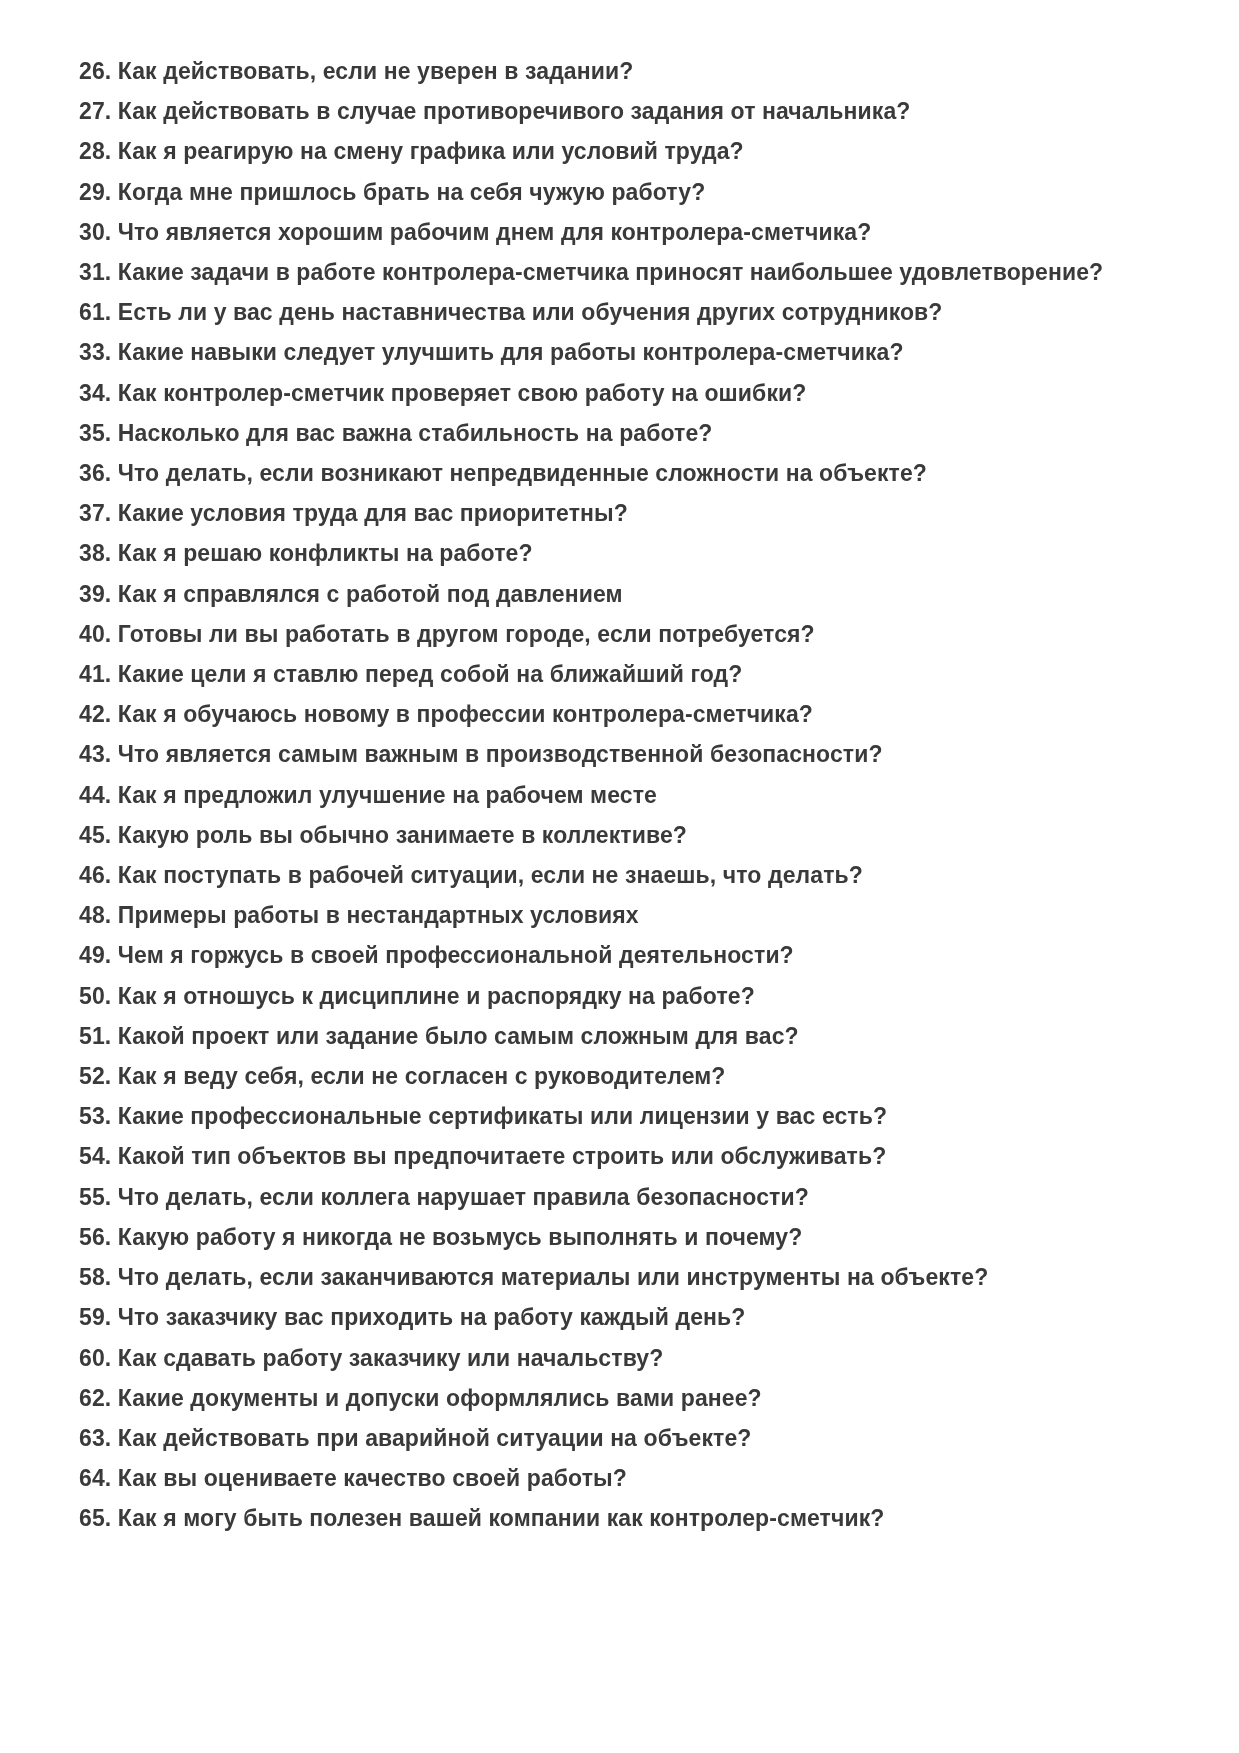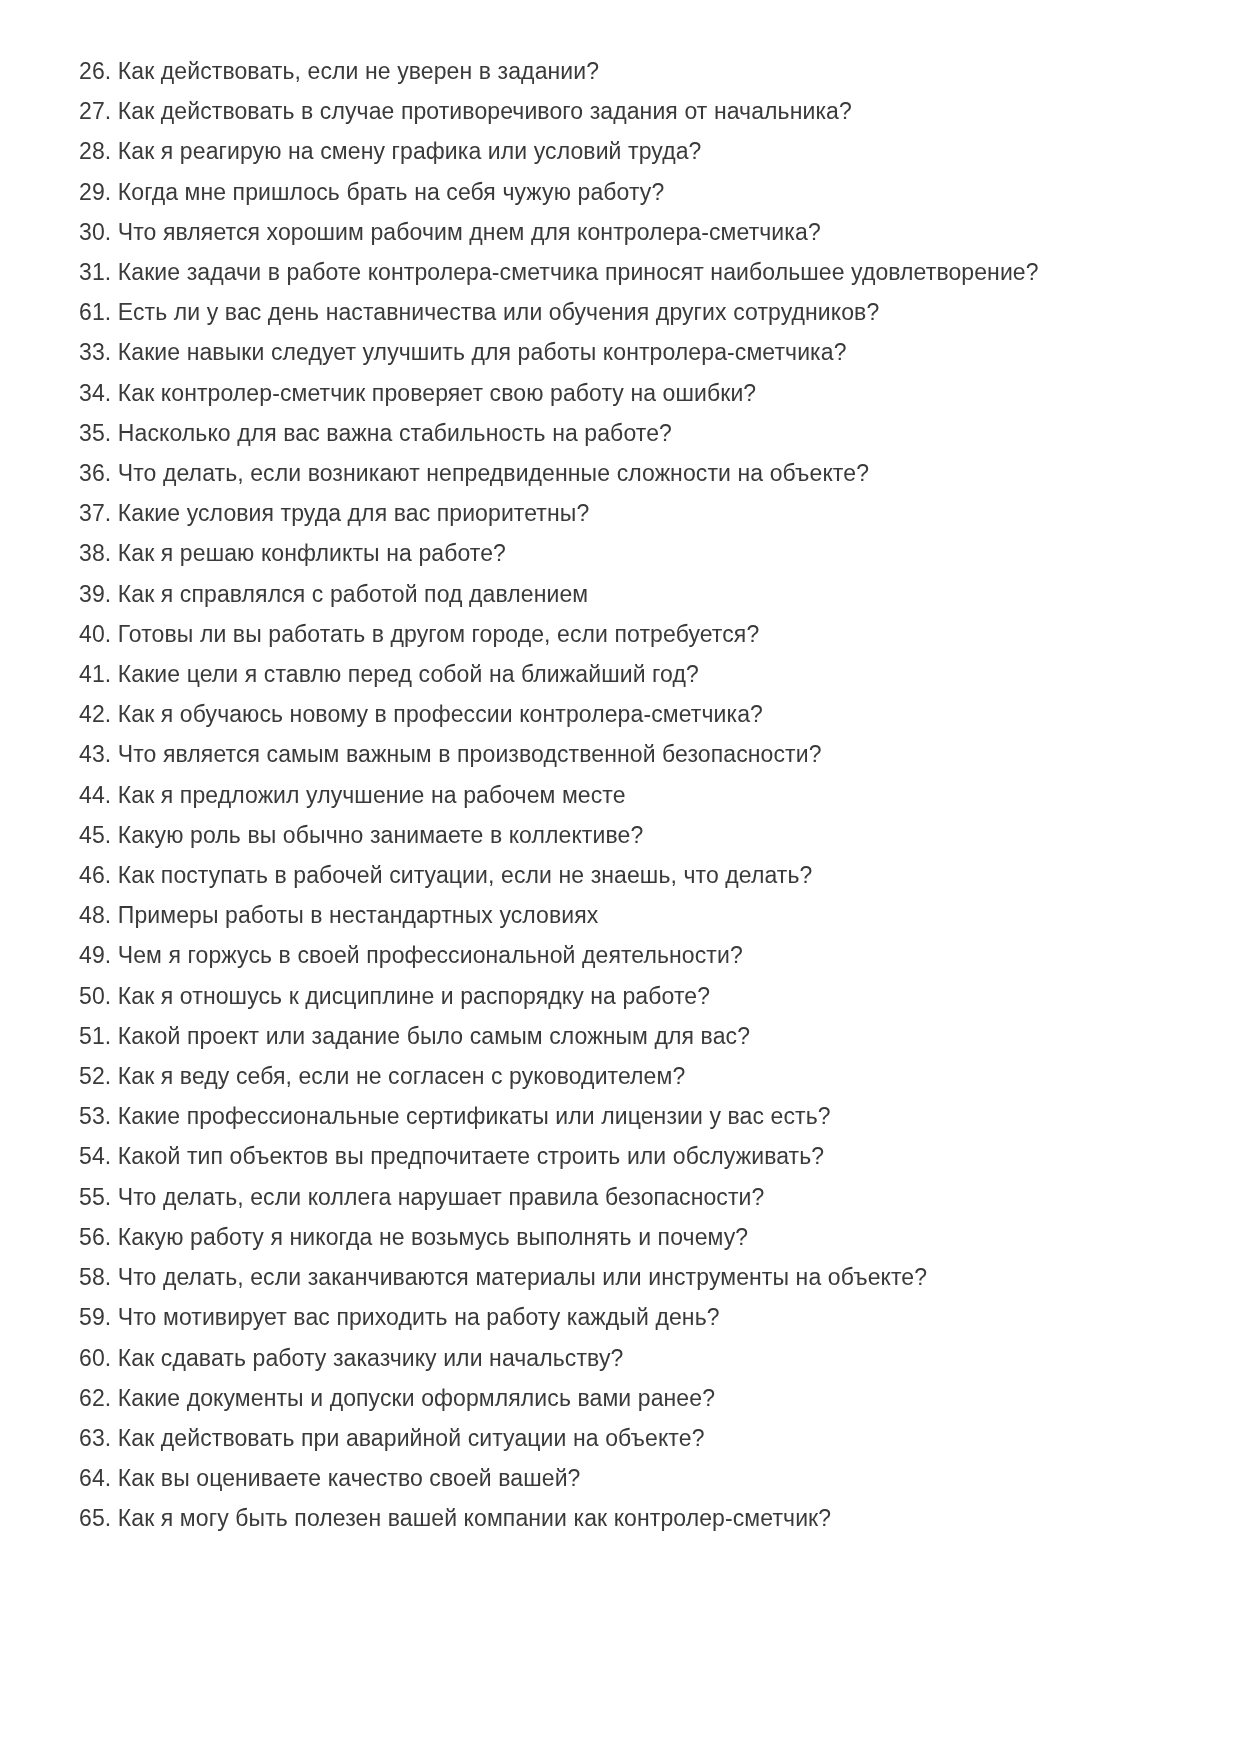--- a/index.html
+++ b/index.html
@@ -17,20 +17,21 @@
     box-sizing: border-box;
     width: 1239px;
     height: 1753px;
     padding: 51px 40px 0 79px;
     background: #ffffff;
   }
   ol.questions {
     list-style: none;
     margin: 0;
     padding: 0;
+    font-weight: bold;
   }
   ol.questions li {
     font-size: 23px;
     line-height: 40.2px;
     color: #3a3a3a;
     white-space: nowrap;
     letter-spacing: 0.1px;
   }
   .q-num {
     display: inline;
@@ -68,20 +69,20 @@
       <li><span class="q-num">48.</span> <span class="q-text">Примеры работы в нестандартных условиях</span></li>
       <li><span class="q-num">49.</span> <span class="q-text">Чем я горжусь в своей профессиональной деятельности?</span></li>
       <li><span class="q-num">50.</span> <span class="q-text">Как я отношусь к дисциплине и распорядку на работе?</span></li>
       <li><span class="q-num">51.</span> <span class="q-text">Какой проект или задание было самым сложным для вас?</span></li>
       <li><span class="q-num">52.</span> <span class="q-text">Как я веду себя, если не согласен с руководителем?</span></li>
       <li><span class="q-num">53.</span> <span class="q-text">Какие профессиональные сертификаты или лицензии у вас есть?</span></li>
       <li><span class="q-num">54.</span> <span class="q-text">Какой тип объектов вы предпочитаете строить или обслуживать?</span></li>
       <li><span class="q-num">55.</span> <span class="q-text">Что делать, если коллега нарушает правила безопасности?</span></li>
       <li><span class="q-num">56.</span> <span class="q-text">Какую работу я никогда не возьмусь выполнять и почему?</span></li>
       <li><span class="q-num">58.</span> <span class="q-text">Что делать, если заканчиваются материалы или инструменты на объекте?</span></li>
-      <li><span class="q-num">59.</span> <span class="q-text">Что мотивирует вас приходить на работу каждый день?</span></li>
+      <li><span class="q-num">59.</span> <span class="q-text">Что заказчику вас приходить на работу каждый день?</span></li>
       <li><span class="q-num">60.</span> <span class="q-text">Как сдавать работу заказчику или начальству?</span></li>
       <li><span class="q-num">62.</span> <span class="q-text">Какие документы и допуски оформлялись вами ранее?</span></li>
       <li><span class="q-num">63.</span> <span class="q-text">Как действовать при аварийной ситуации на объекте?</span></li>
-      <li><span class="q-num">64.</span> <span class="q-text">Как вы оцениваете качество своей вашей?</span></li>
+      <li><span class="q-num">64.</span> <span class="q-text">Как вы оцениваете качество своей работы?</span></li>
       <li><span class="q-num">65.</span> <span class="q-text">Как я могу быть полезен вашей компании как контролер-сметчик?</span></li>
     </ol>
 </main>
 
 </body></html>

